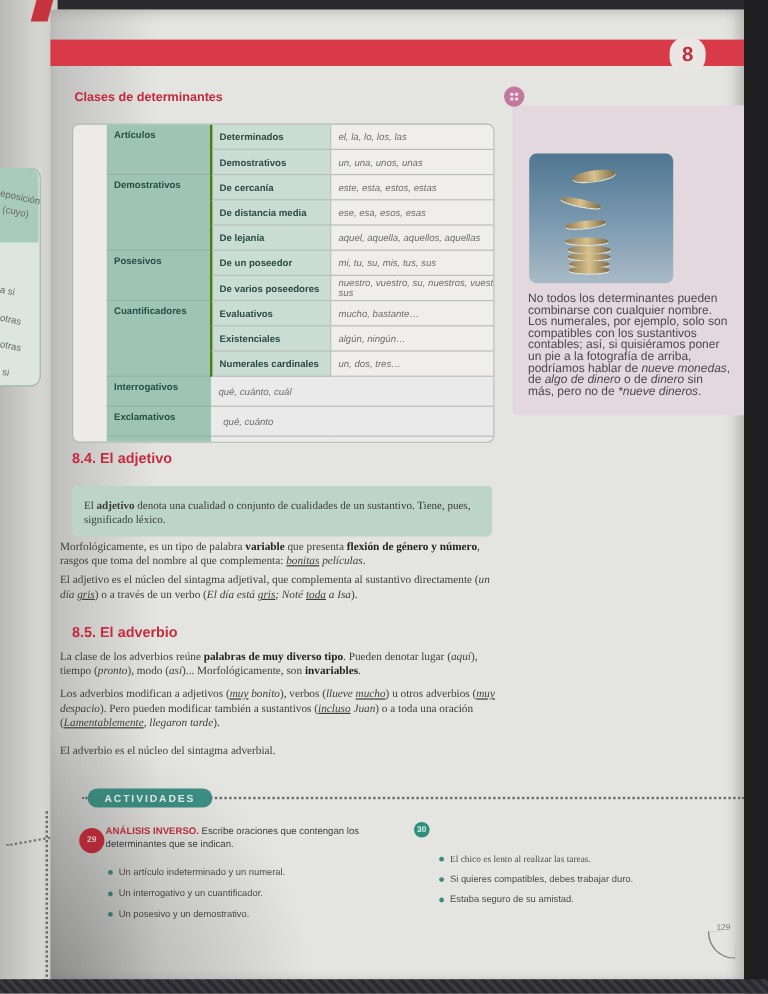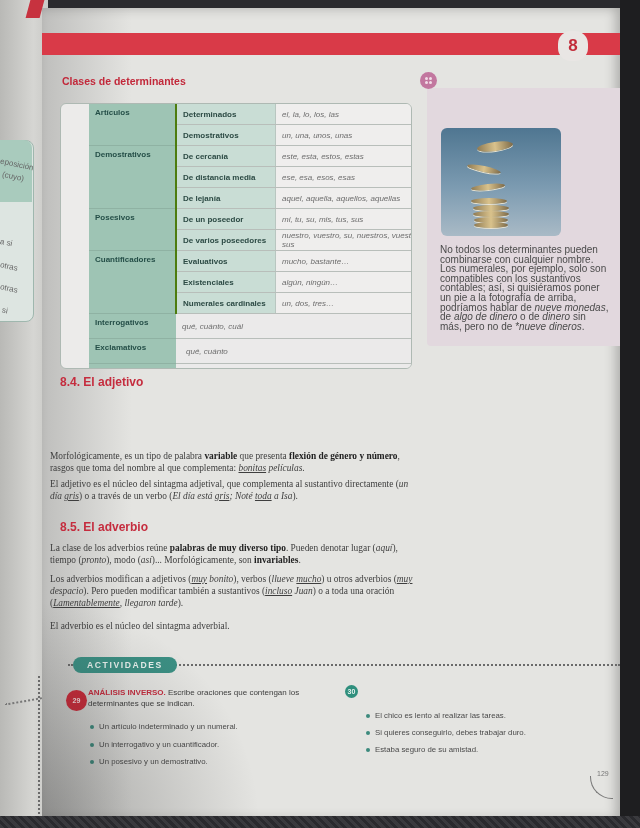--- a/index.html
+++ b/index.html
@@ -226,20 +226,21 @@
     <div class="coin" style="left:30px;top:56px;width:34px;transform:rotate(-6deg);"></div>
     <div class="coin" style="left:30px;top:70px;width:36px;"></div>
     <div class="coin" style="left:32px;top:77px;width:36px;"></div>
     <div class="coin" style="left:32px;top:83px;width:36px;"></div>
     <div class="coin" style="left:33px;top:89px;width:34px;"></div>
     <div class="coin" style="left:33px;top:94px;width:34px;"></div>
   </div>
   <div class="side-text"><span>No todos los determinantes pueden combinarse con cualquier nombre. Los numerales, por ejemplo, solo son compatibles con los sustantivos contables; así, si quisiéramos poner un pie a la fotografía de arriba, podríamos hablar de </span><em>nueve monedas</em><span>, de </span><em>algo de dinero</em><span> o de </span><em>dinero</em><span> sin más, pero no de </span><em>*nueve dineros</em><span>.</span></div>
 
   <div class="sec-h" style="top:367px;">8.4. El adjetivo</div>
+  <div class="def-box"><span>El </span><b>adjetivo</b><span> denota una cualidad o conjunto de cualidades de un sustantivo. Tiene, pues, significado léxico.</span></div>
 
   <div class="body-p" style="top:442px;"><span>Morfológicamente, es un tipo de palabra </span><b>variable</b><span> que presenta </span><b>flexión de género y número</b><span>, rasgos que toma del nombre al que complementa: </span><em class="u">bonitas</em><em> películas</em><span>.</span></div>
 
   <div class="body-p" style="top:470px;"><span>El adjetivo es el núcleo del sintagma adjetival, que complementa al sustantivo directamente (</span><em>un día </em><em class="u">gris</em><span>) o a través de un verbo (</span><em>El día está </em><em class="u">gris</em><em>; Noté </em><em class="u">toda</em><em> a Isa</em><span>).</span></div>
 
   <div class="sec-h" style="top:512px;">8.5. El adverbio</div>
 
   <div class="body-p" style="top:534px;"><span>La clase de los adverbios reúne </span><b>palabras de muy diverso tipo</b><span>. Pueden denotar lugar (</span><em>aquí</em><span>), tiempo (</span><em>pronto</em><span>), modo (</span><em>así</em><span>)... Morfológicamente, son </span><b>invariables</b><span>.</span></div>
 
   <div class="body-p" style="top:565px;"><span>Los adverbios modifican a adjetivos (</span><em class="u">muy</em><em> bonito</em><span>), verbos (</span><em>llueve </em><em class="u">mucho</em><span>) u otros adverbios (</span><em class="u">muy</em><em> despacio</em><span>). Pero pueden modificar también a sustantivos (</span><em class="u">incluso</em><em> Juan</em><span>) o a toda una oración (</span><em class="u">Lamentablemente</em><em>, llegaron tarde</em><span>).</span></div>
@@ -250,22 +251,22 @@
   <div class="act-vline"></div>
   <div class="act-pill">ACTIVIDADES</div>
 
   <div class="num-badge n29">29</div>
   <div class="ex-text" style="left:46px;top:680px;width:230px;"><span class="hl">ANÁLISIS INVERSO.</span><span> Escribe oraciones que contengan los determinantes que se indican.</span></div>
   <div class="bullet" style="left:48px;top:714px;">Un artículo indeterminado y un numeral.</div>
   <div class="bullet" style="left:48px;top:732px;">Un interrogativo y un cuantificador.</div>
   <div class="bullet" style="left:48px;top:749px;">Un posesivo y un demostrativo.</div>
 
   <div class="num-badge n30">30</div>
-  <div class="bullet" style="left:324px;top:703px;">El chico es lento al realizar las tareas.</div>
-  <div class="bullet" style="left:324px;top:720px;">Si quieres conseguirlo, debes trabajar duro.</div>
+  <div class="bullet" style="left:324px;top:703px;font-family:Liberation Serif, serif;">El chico es lento al realizar las tareas.</div>
+  <div class="bullet" style="left:324px;top:720px;">Si quieres compatibles, debes trabajar duro.</div>
   <div class="bullet" style="left:324px;top:737px;">Estaba seguro de su amistad.</div>
 
   <div class="page-num">129</div>
   <div class="corner-curl"></div>
 </div>
 
 <div class="shadow-overlay"></div>
 <div class="right-edge"></div>
 <div class="bottom-edge"></div>
 

